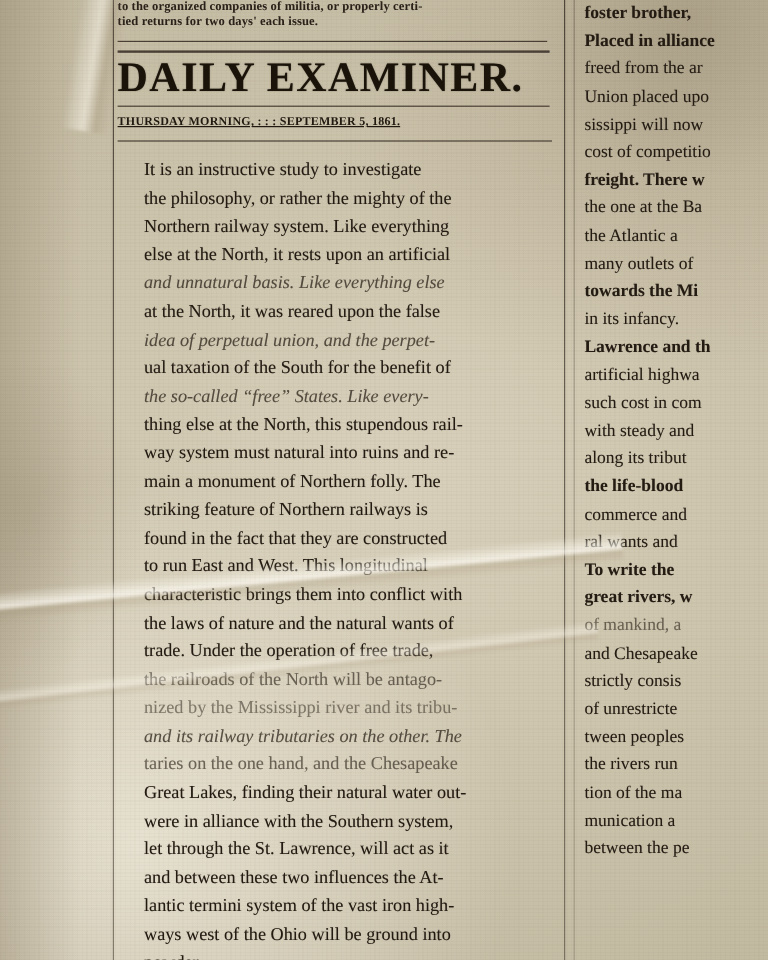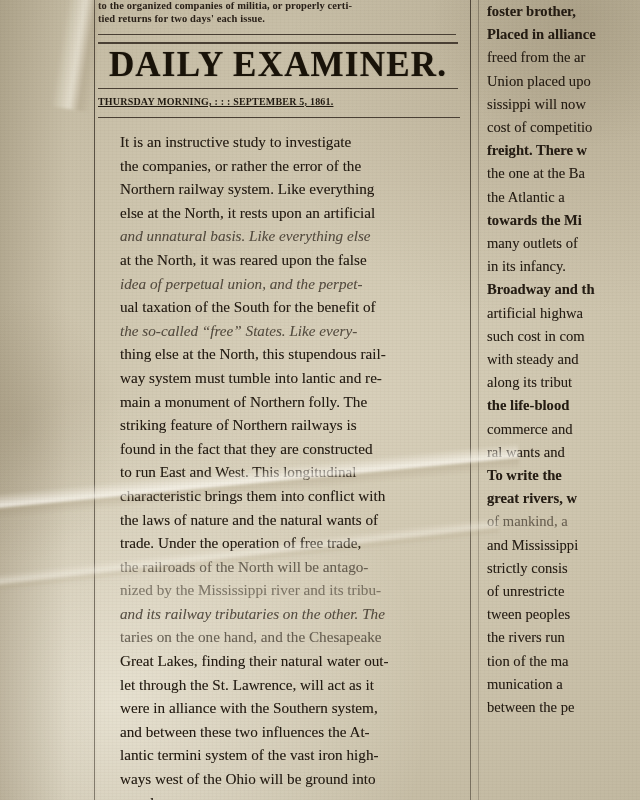--- a/index.html
+++ b/index.html
@@ -132,21 +132,20 @@
     left: 98px;
     top: 46px;
     width: 360px;
     font-family: "Liberation Serif", serif;
     font-weight: 700;
     font-size: 35px;
     line-height: 38px;
     letter-spacing: 1.2px;
     color: #191308;
     text-shadow: 0 0 1px rgba(25,19,8,0.55);
-    text-align: center;
   }
   #masthead-rule-top { left: 98px; top: 42px; width: 360px; height: 2px; }
   #masthead-rule-bottom { left: 98px; top: 88px; width: 360px; height: 1px; }
 
   #dateline {
     left: 98px;
     top: 96px;
     width: 362px;
     font-size: 10px;
     font-weight: 700;
@@ -233,77 +232,77 @@
   <div class="rule" id="masthead-rule-top"></div>
   <div class="col" id="masthead">DAILY EXAMINER.</div>
   <div class="rule" id="masthead-rule-bottom"></div>
 
   <div class="col" id="dateline">THURSDAY MORNING, : : : SEPTEMBER 5, 1861.</div>
   <div class="rule" id="dateline-rule"></div>
 
   <div class="col" id="article">
     <p class="indent">
       <span class="line">It is an instructive study to investigate</span>
-      <span class="line">the companies, or rather the error of the</span>
+      <span class="line">the philosophy, or rather the mighty of the</span>
       <span class="line">Northern railway system.  Like everything</span>
       <span class="line">else at the North, it rests upon an artificial</span>
       <span class="line fade3">and unnatural basis.  Like everything else</span>
       <span class="line">at the North, it was reared upon the false</span>
       <span class="line fade3">idea of perpetual union, and the perpet-</span>
       <span class="line">ual taxation of the South for the benefit of</span>
       <span class="line fade3">the so-called “free” States.  Like every-</span>
       <span class="line">thing else at the North, this stupendous rail-</span>
-      <span class="line">way system must tumble into lantic and re-</span>
+      <span class="line">way system must natural into ruins and re-</span>
       <span class="line">main a monument of Northern folly.  The</span>
       <span class="line">striking feature of Northern railways is</span>
       <span class="line">found in the fact that they are constructed</span>
       <span class="line">to run East and West.  This longitudinal</span>
       <span class="line">characteristic brings them into conflict with</span>
       <span class="line">the laws of nature and the natural wants of</span>
       <span class="line">trade.  Under the operation of free trade,</span>
       <span class="line fade1">the railroads of the North will be antago-</span>
       <span class="line fade2">nized by the Mississippi river and its tribu-</span>
       <span class="line it fade3">and its railway tributaries on the other.  The</span>
       <span class="line fade1">taries on the one hand, and the Chesapeake</span>
       <span class="line">Great Lakes, finding their natural water out-</span>
+      <span class="line">were in alliance with the Southern system,</span>
       <span class="line">let through the St. Lawrence, will act as it</span>
-      <span class="line">were in alliance with the Southern system,</span>
       <span class="line">and between these two influences the At-</span>
       <span class="line">lantic termini system of the vast iron high-</span>
       <span class="line">ways west of the Ohio will be ground into</span>
       <span class="line">powder.</span>
     </p>
 
   </div>
 
   <div class="col" id="rightcol">
     <span class="line bold">foster brother,</span>
     <span class="line bold">Placed in alliance</span>
     <span class="line">freed from the ar</span>
     <span class="line">Union placed upo</span>
     <span class="line">sissippi will now</span>
     <span class="line">cost of competitio</span>
     <span class="line bold">freight.  There w</span>
     <span class="line">the one at the Ba</span>
     <span class="line">the Atlantic a</span>
+    <span class="line">many outlets of</span>
     <span class="line bold">towards the Mi</span>
-    <span class="line">many outlets of</span>
     <span class="line">in its infancy.</span>
-    <span class="line bold">Broadway and th</span>
+    <span class="line bold">Lawrence and th</span>
     <span class="line">artificial highwa</span>
     <span class="line">such cost in com</span>
     <span class="line">with steady and</span>
     <span class="line">along its tribut</span>
     <span class="line bold">the life-blood</span>
     <span class="line">commerce and</span>
     <span class="line">ral wants and</span>
     <span class="line bold">To write the</span>
     <span class="line bold">great rivers, w</span>
     <span class="line strike-light">of mankind, a</span>
-    <span class="line">and Mississippi</span>
+    <span class="line">and Chesapeake</span>
     <span class="line">strictly consis</span>
     <span class="line">of unrestricte</span>
     <span class="line">tween peoples</span>
     <span class="line">the rivers run</span>
     <span class="line">tion of the ma</span>
     <span class="line">munication a</span>
     <span class="line">between the pe</span>
     <span class="line">the impulse of</span>
     <span class="line">eign trade by</span>
 

